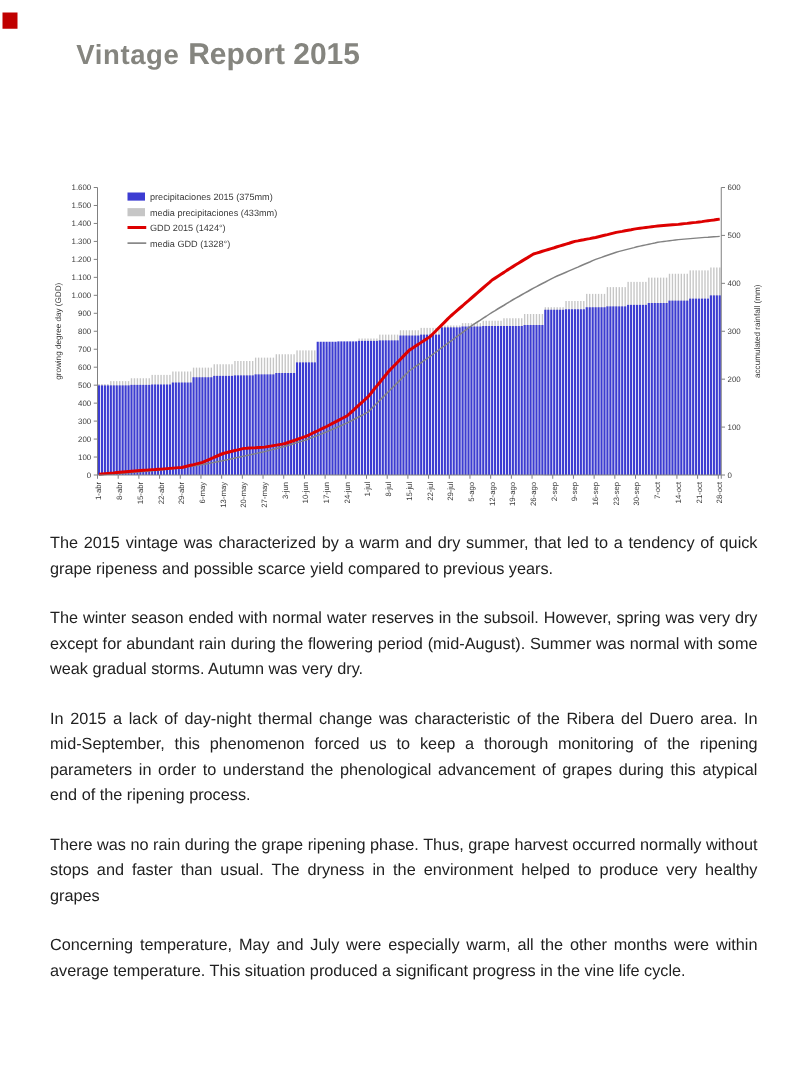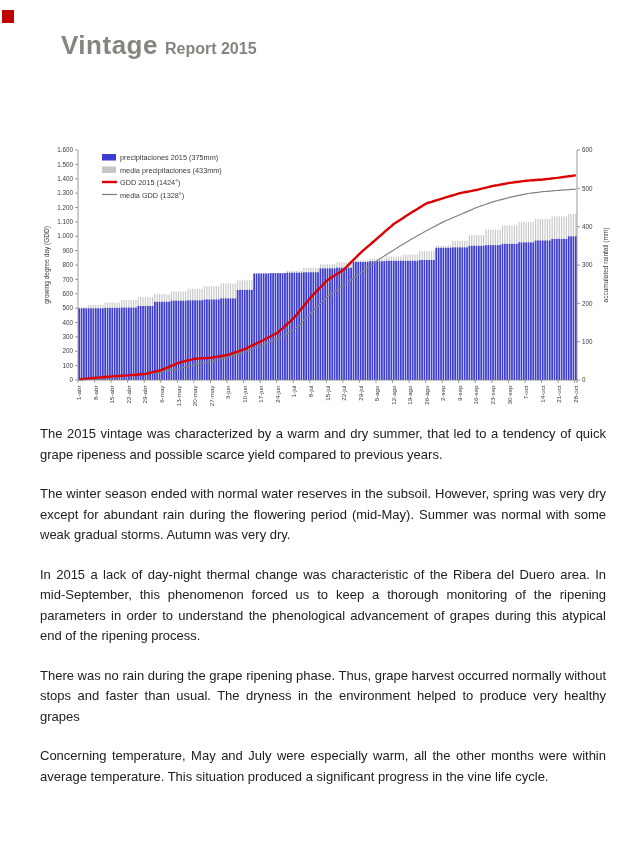--- a/index.html
+++ b/index.html
@@ -1,21 +1,21 @@
 <!DOCTYPE html>
 <html><head>
 <meta charset="utf-8">
 <style>
   html,body{margin:0;padding:0;background:#ffffff;}
   .page{position:relative;width:640px;height:853px;background:#ffffff;overflow:hidden;
         font-family:"Liberation Sans",sans-serif;}
   .corner-marker{position:absolute;left:2px;top:10px;width:12px;height:13px;background:#c00000;}
   .report-title{position:absolute;left:61px;top:30px;white-space:nowrap;}
-  .report-title .t-big{font-size:26px;font-weight:bold;letter-spacing:.5px;}
-  .report-title .t-small{font-size:16px;font-weight:bold;margin-left:7px;}
+  .report-title .t-big{font-size:22px;font-weight:bold;letter-spacing:.5px;}
+  .report-title .t-small{font-size:24px;font-weight:bold;margin-left:7px;}
   .chart-wrap{position:absolute;left:40px;top:128px;width:580px;height:300px;text-align:center;}
   #chart-svg text{fill:#3a3a3a;font-family:"Liberation Sans","DejaVu Sans",sans-serif;}
   .body-text{position:absolute;left:40px;top:424px;width:566px;color:#212121;
              font-size:13px;line-height:20.5px;text-align:justify;}
   .body-text p{margin:0 0 19px 0;}
 </style>
 </head>
 <body>
 
 <div class="page">
@@ -582,19 +582,19 @@
           <rect x="62" y="52.8" width="15" height="2.4" fill="#dd0000"></rect>
           <text x="80" y="57" font-size="7.3">GDD 2015 (1424°)</text>
           <rect x="62" y="65.85" width="15" height="1.3" fill="#828282"></rect>
           <text x="80" y="69.5" font-size="7.3">media GDD (1328°)</text>
         </g>
       </svg>
   </div>
 
   <div class="body-text">
     <p>The 2015 vintage was characterized by a warm and dry summer, that led to a tendency of quick grape ripeness and possible scarce yield compared to previous years.</p>
-    <p>The winter season ended with normal water reserves in the subsoil. However, spring was very dry except for abundant rain during the flowering period (mid-May). Summer was normal with some weak gradual storms. Autumn was very dry.</p>
+    <p>The winter season ended with normal water reserves in the subsoil. However, spring was very dry except for abundant rain during the flowering period (mid-August). Summer was normal with some weak gradual storms. Autumn was very dry.</p>
     <p>In 2015 a lack of day-night thermal change was characteristic of the Ribera del Duero area. In mid-September, this phenomenon forced us to keep a thorough monitoring of the ripening parameters in order to understand the phenological advancement of grapes during this atypical end of the ripening process.</p>
     <p>There was no rain during the grape ripening phase. Thus, grape harvest occurred normally without stops and faster than usual. The dryness in the environment helped to produce very healthy grapes</p>
     <p>Concerning temperature, May and July were especially warm, all the other months were within average temperature. This situation produced a significant progress in the vine life cycle.</p>
   </div>
 
 </div>
 
 </body></html>

